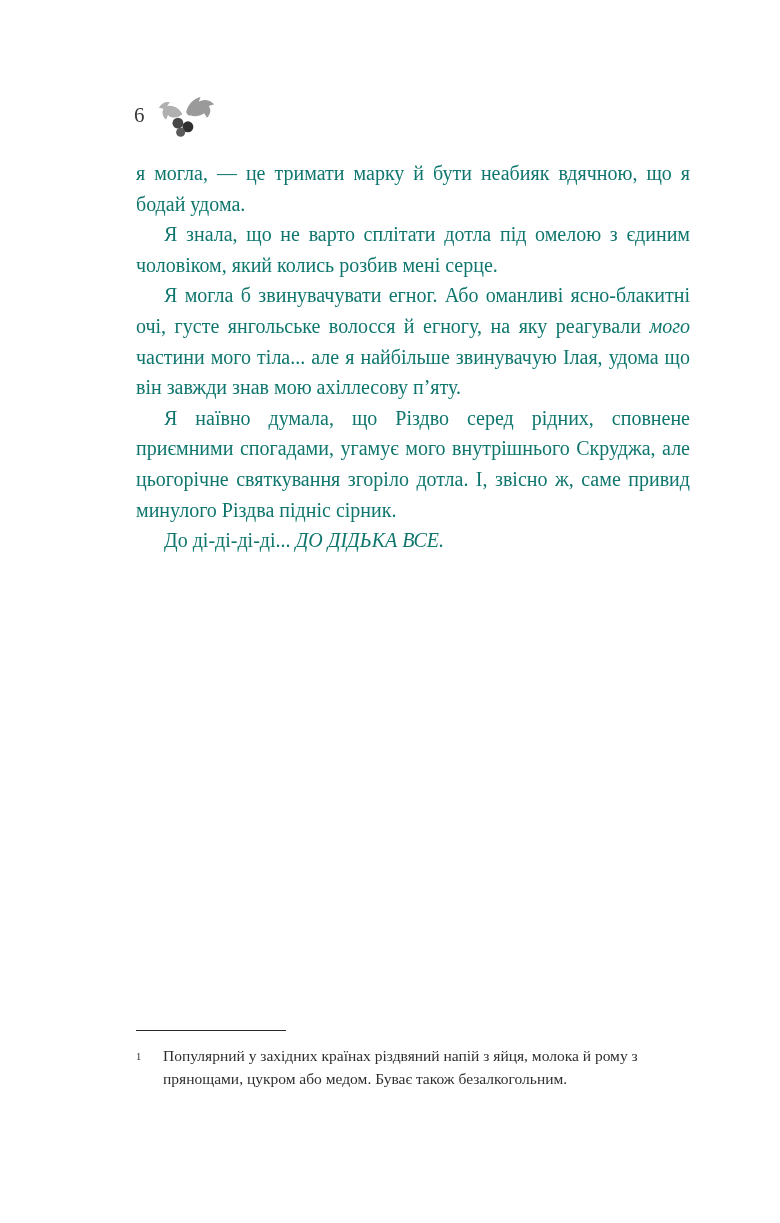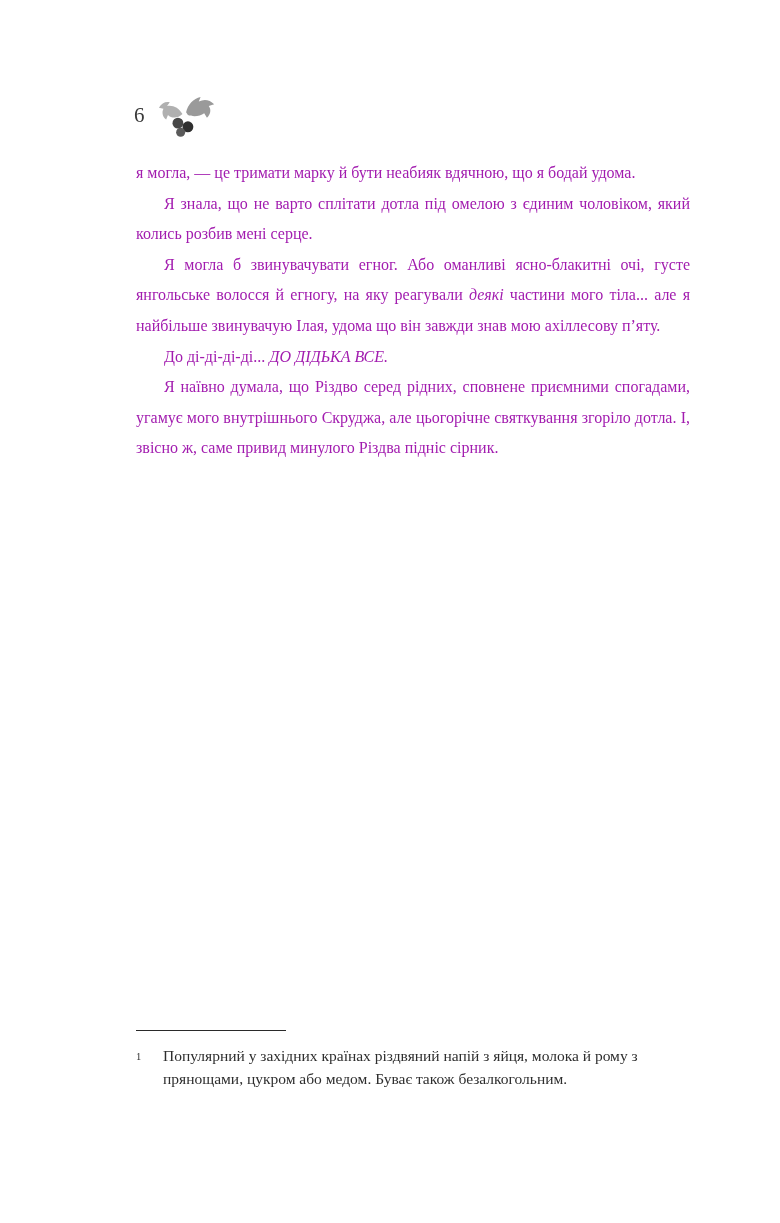--- a/index.html
+++ b/index.html
@@ -35,24 +35,24 @@
     display: block;
   }
   .body-text {
     position: absolute;
     left: 136px;
     top: 158px;
     width: 554px;
   }
   p.para {
     margin: 0;
-    font-size: 16px;
+    font-size: 20px;
     line-height: 30.6px;
     text-align: justify;
-    color: #a21caf;
+    color: #0f766e;
   }
   p.para.indent {
     text-indent: 28px;
   }
   .ital {
     font-style: italic;
   }
   sup.fn-ref {
     font-size: 0.6em;
     line-height: 0;
@@ -101,23 +101,23 @@
         <circle cx="22" cy="35" r="6" fill="#474747"></circle>
         <circle cx="33" cy="39" r="6" fill="#2f2f2f"></circle>
         <circle cx="25" cy="45" r="5" fill="#5a5a5a"></circle>
       </svg>
     </span>
   </header>
 
   <main class="body-text" id="body-text">
       <p class="para"><span>я могла, — це тримати марку й бути неабияк вдячною, що я бодай удома.</span></p>
       <p class="para indent"><span>Я знала, що не варто сплітати дотла під омелою з єдиним чоловіком, який колись розбив мені серце.</span></p>
-      <p class="para indent"><span>Я могла б звинувачувати егног. Або оманливі ясно-блакитні очі, густе янгольське волосся й егногу, на яку реагували </span><span class="ital">деякі</span><span> частини мого тіла... але я найбільше звинувачую Ілая, удома що він завжди знав мою ахіллесову п’яту.</span></p>
+      <p class="para indent"><span>Я могла б звинувачувати егног. Або оманливі ясно-блакитні очі, густе янгольське волосся й егногу, на яку реагували </span><span class="ital">мого</span><span> частини мого тіла... але я найбільше звинувачую Ілая, удома що він завжди знав мою ахіллесову п’яту.</span></p>
+      <p class="para indent"><span>Я наївно думала, що Різдво серед рідних, сповнене приємними спогадами, угамує мого внутрішнього Скруджа, але цьогорічне святкування згоріло дотла. І, звісно ж, саме привид минулого Різдва підніс сірник.</span></p>
       <p class="para indent"><span>До ді-ді-ді-ді... </span><span class="ital">ДО ДІДЬКА ВСЕ.</span></p>
-      <p class="para indent"><span>Я наївно думала, що Різдво серед рідних, сповнене приємними спогадами, угамує мого внутрішнього Скруджа, але цьогорічне святкування згоріло дотла. І, звісно ж, саме привид минулого Різдва підніс сірник.</span></p>
     </main>
 
   <footer class="footnote-area">
     <div class="footnote-rule"></div>
     <div class="footnote">
       <span class="fn-marker">1</span>
       <span class="fn-text">Популярний у західних країнах різдвяний напій з яйця, молока й рому з прянощами, цукром або медом. Буває також безалкогольним.</span>
     </div>
   </footer>
 

